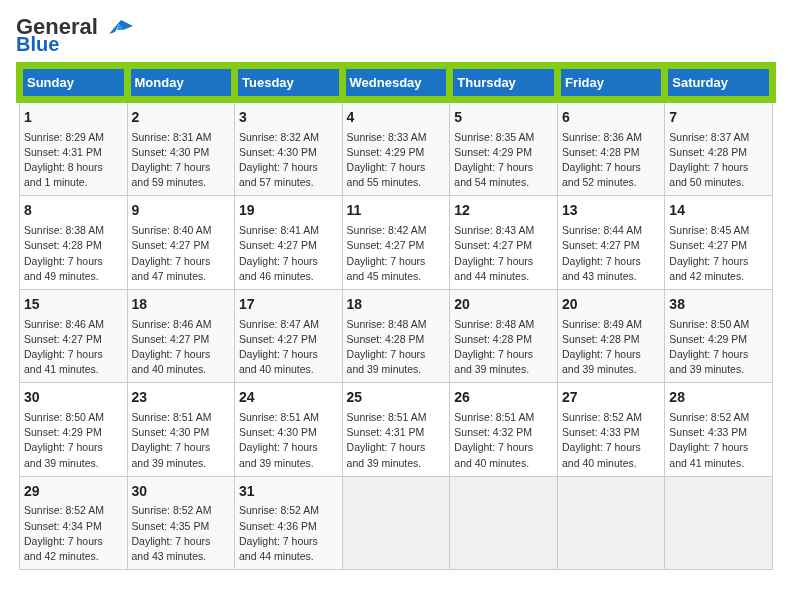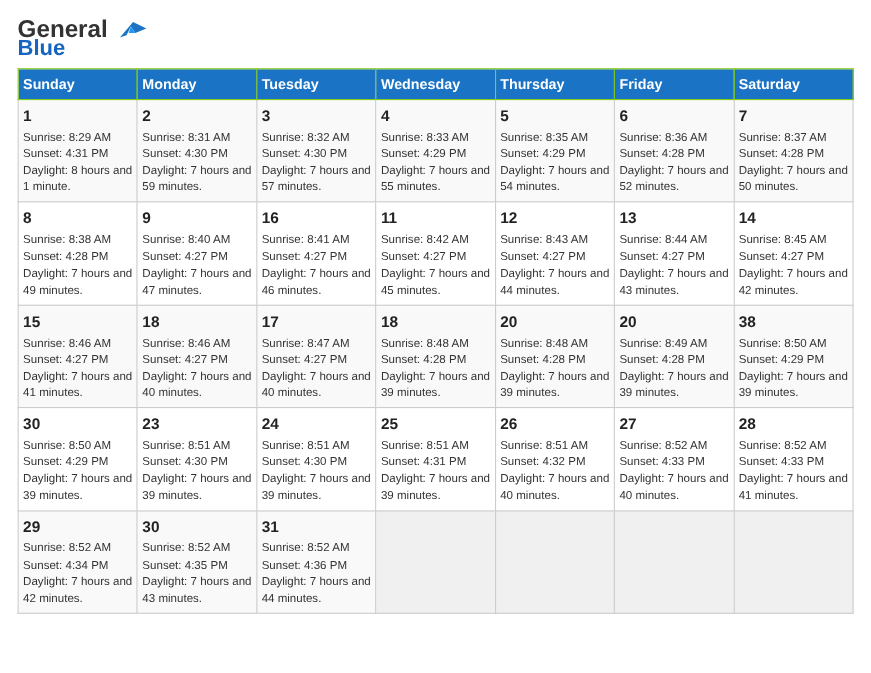--- a/index.html
+++ b/index.html
@@ -46,21 +46,21 @@
       margin-top: 4px;
       font-size: 11px;
     }
     .calendar thead tr th {
       background-color: #1a73c4;
       color: #fff;
       padding: 6px 4px;
       text-align: left;
       font-size: 13px;
       font-weight: bold;
-      border: 1px solid #84cc16;
+      border: 7px solid #84cc16;
     }
     .calendar tbody tr td {
       vertical-align: top;
       padding: 5px 4px;
       border: 1px solid #ccc;
       background: #fff;
       width: 108px;
       min-height: 70px;
       line-height: 1.4;
     }
@@ -151,21 +151,21 @@
       <tr>
         <td>
           <span class="day-num">8</span>
           <div class="day-info">Sunrise: 8:38 AM<br>Sunset: 4:28 PM<br>Daylight: 7 hours and 49 minutes.</div>
         </td>
         <td>
           <span class="day-num">9</span>
           <div class="day-info">Sunrise: 8:40 AM<br>Sunset: 4:27 PM<br>Daylight: 7 hours and 47 minutes.</div>
         </td>
         <td>
-          <span class="day-num">16</span>
+          <span class="day-num">19</span>
           <div class="day-info">Sunrise: 8:41 AM<br>Sunset: 4:27 PM<br>Daylight: 7 hours and 46 minutes.</div>
         </td>
         <td>
           <span class="day-num">11</span>
           <div class="day-info">Sunrise: 8:42 AM<br>Sunset: 4:27 PM<br>Daylight: 7 hours and 45 minutes.</div>
         </td>
         <td>
           <span class="day-num">12</span>
           <div class="day-info">Sunrise: 8:43 AM<br>Sunset: 4:27 PM<br>Daylight: 7 hours and 44 minutes.</div>
         </td>

